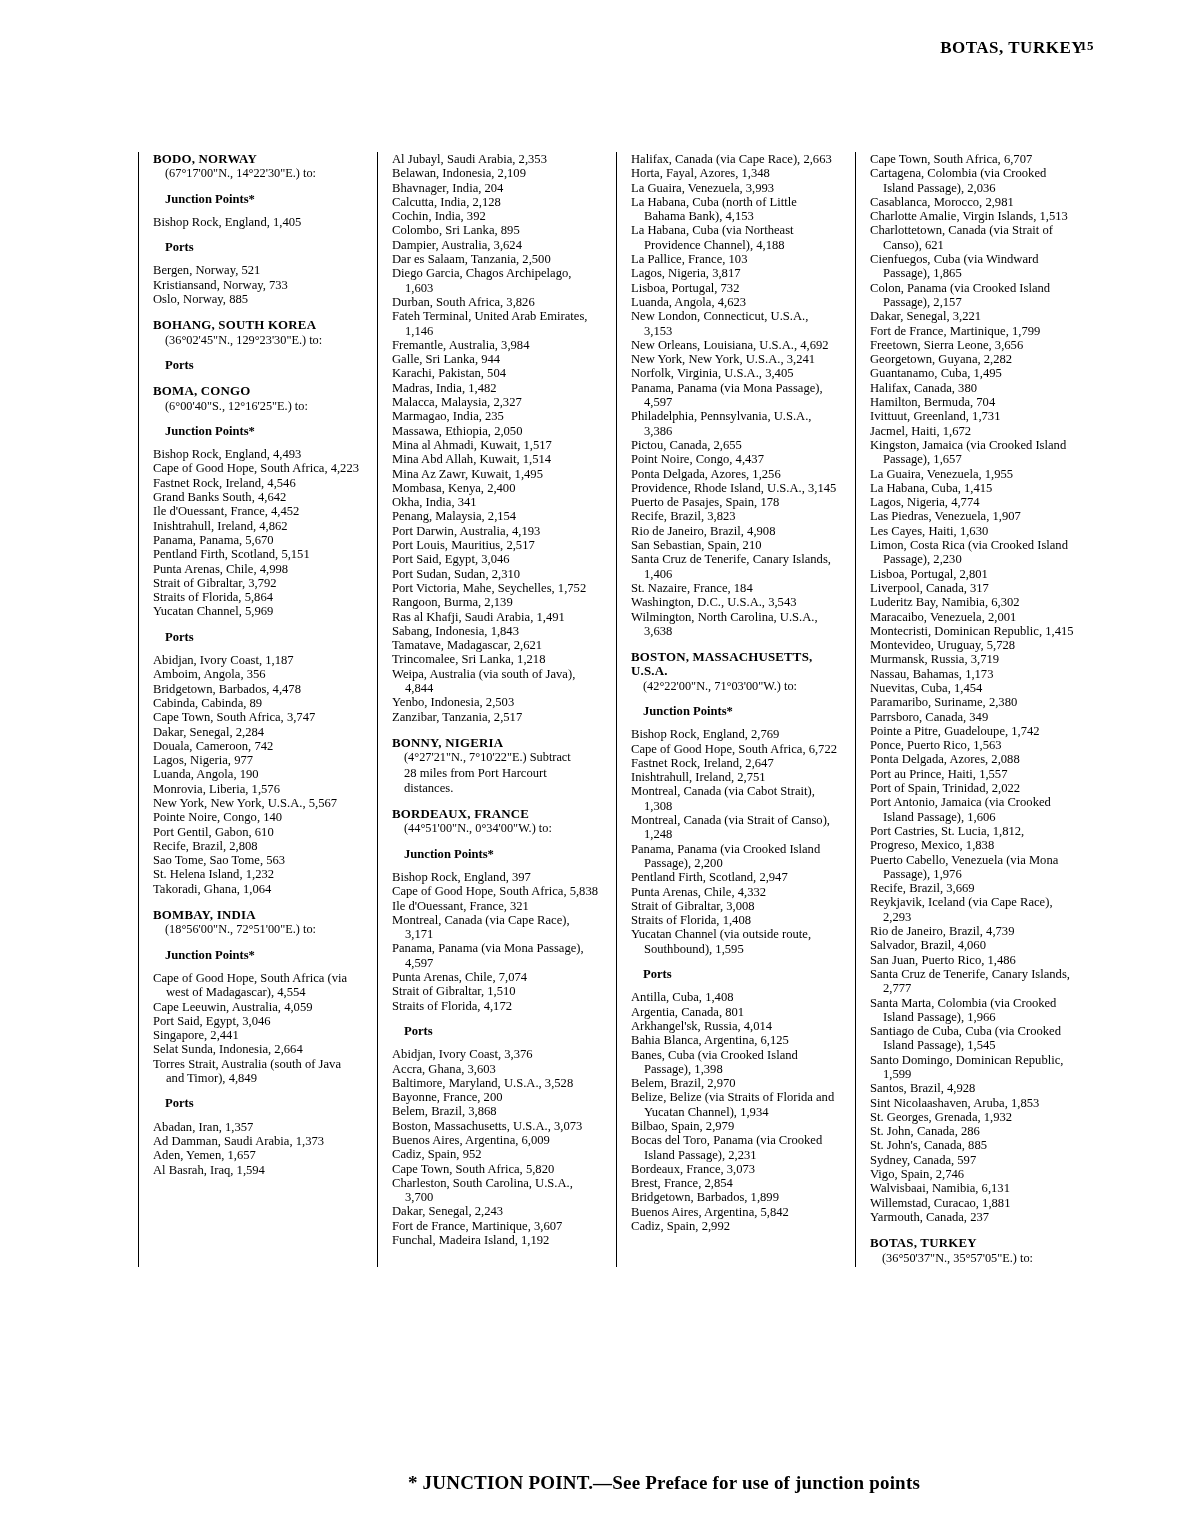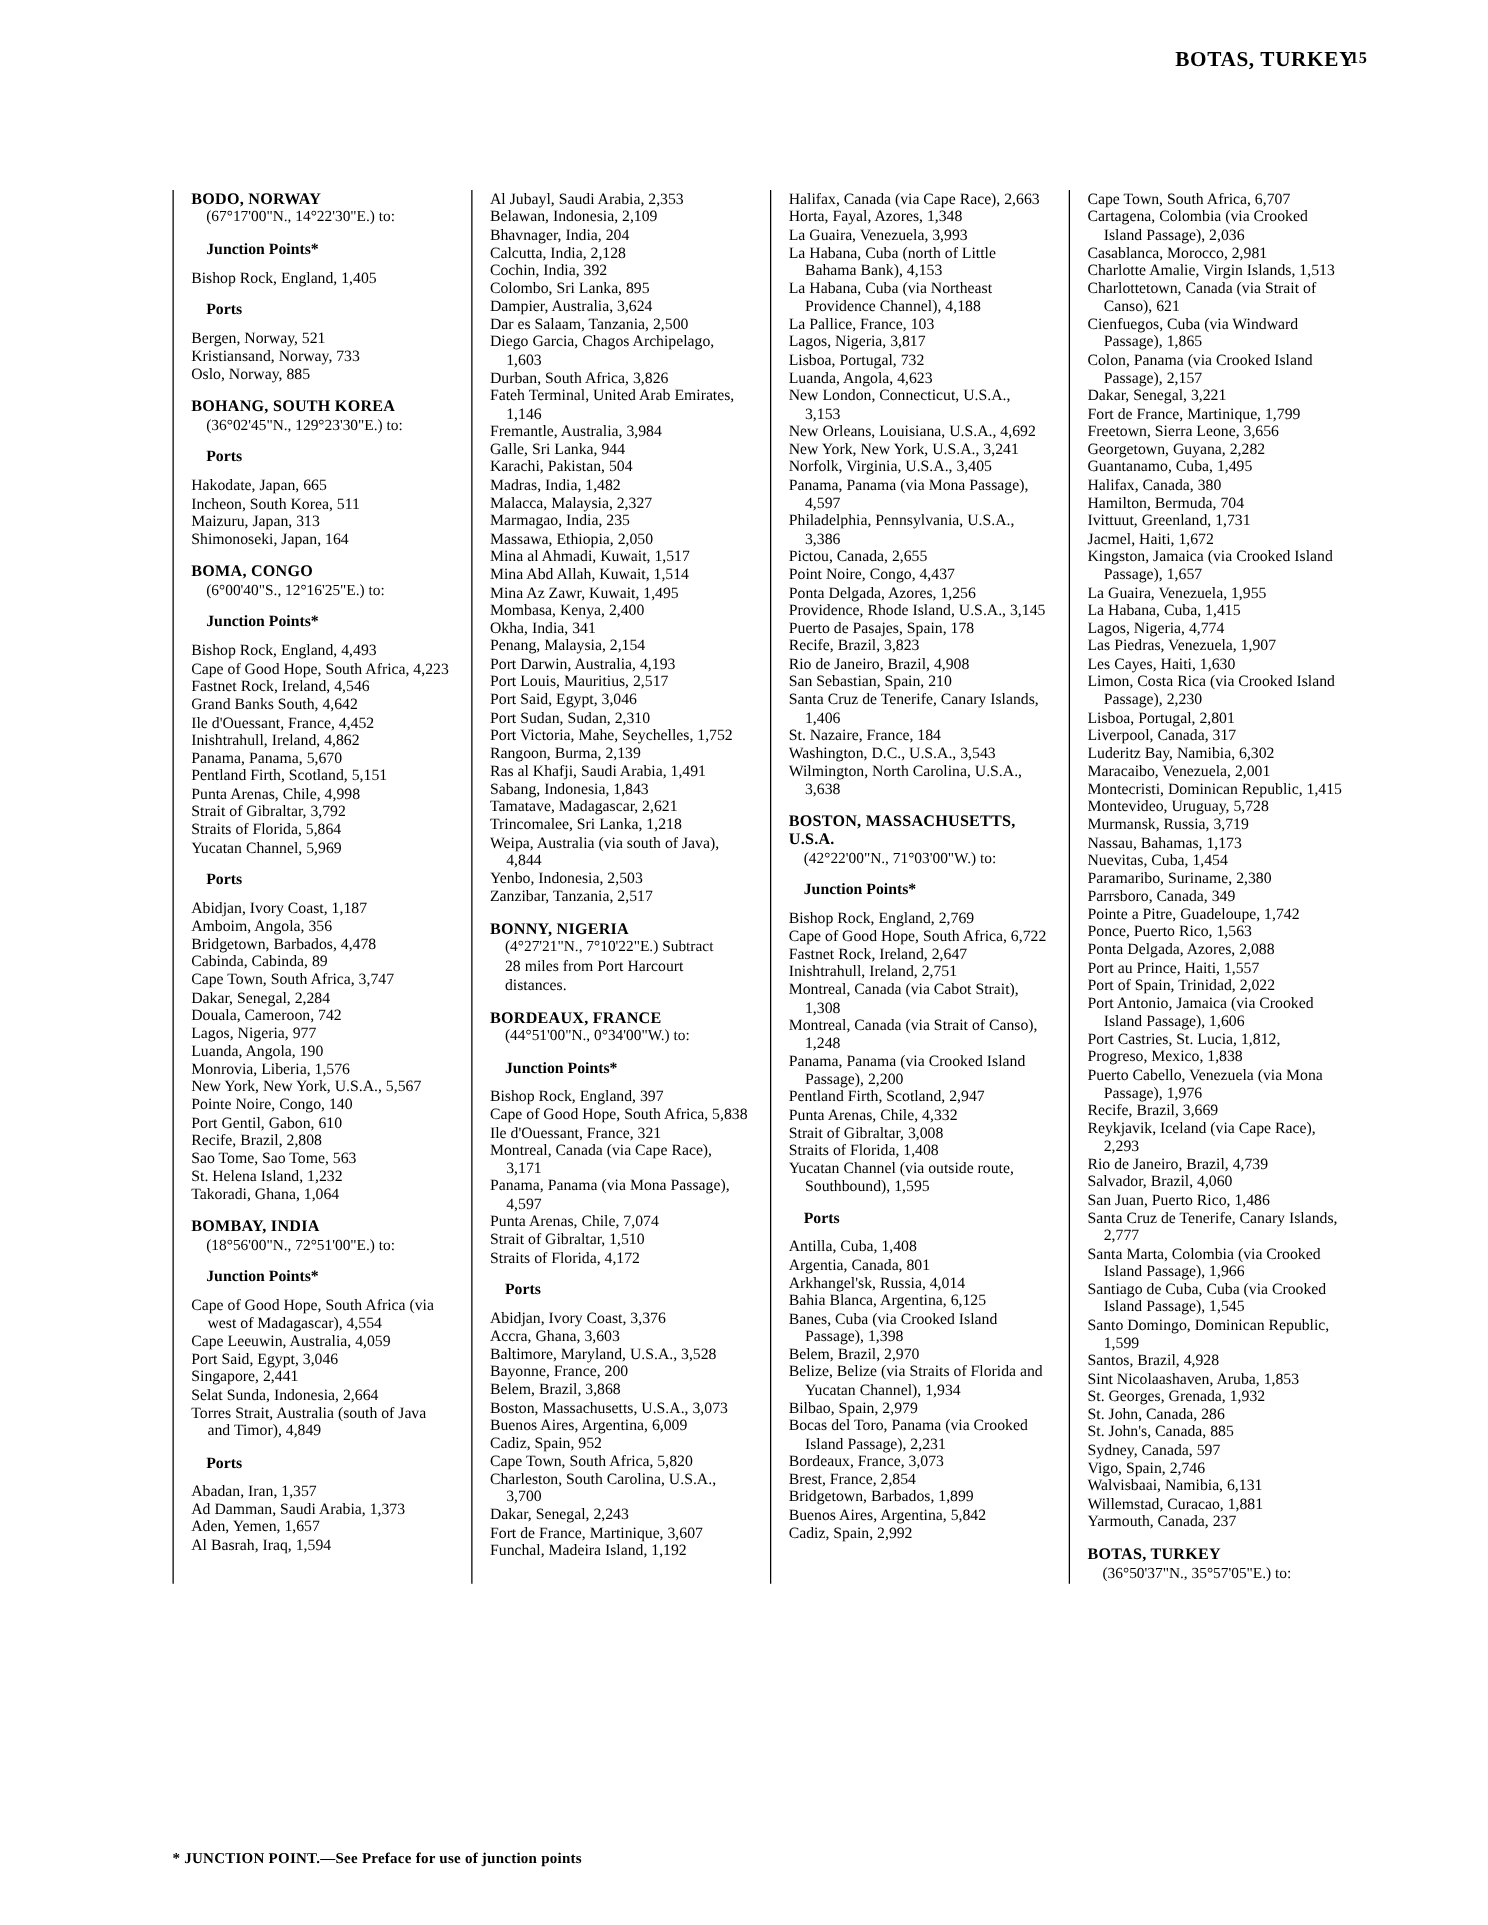--- a/index.html
+++ b/index.html
@@ -90,24 +90,24 @@
   }
   .note {
     padding-left: 12px;
     margin-top: 0;
   }
   .footer {
     position: absolute;
     left: 0;
     right: 0;
     bottom: 46px;
-    text-align: left;
+    text-align: center;
     padding-left: 138px;
     font-weight: bold;
-    font-size: 12px;
+    font-size: 19px;
     letter-spacing: 0.2px;
     font-family: Liberation Serif, serif;
   }
 </style>
 </head>
 <body>
 
 <div class="page">
 
   <div class="running-head">
@@ -125,26 +125,20 @@
         </ul>
         <div class="subhead">Ports</div>
         <ul class="list">
           <li>Bergen, Norway, 521</li>
           <li>Kristiansand, Norway, 733</li>
           <li>Oslo, Norway, 885</li>
         </ul>
         <div class="entry-head">BOHANG, SOUTH KOREA</div>
         <div class="coords">(36°02'45"N., 129°23'30"E.) to:</div>
         <div class="subhead">Ports</div>
-        <ul class="list">
-          <li>Hakodate, Japan, 665</li>
-          <li>Incheon, South Korea, 511</li>
-          <li>Maizuru, Japan, 313</li>
-          <li>Shimonoseki, Japan, 164</li>
-        </ul>
         <div class="entry-head">BOMA,  CONGO</div>
         <div class="coords">(6°00'40"S., 12°16'25"E.) to:</div>
         <div class="subhead">Junction Points*</div>
         <ul class="list">
           <li>Bishop Rock, England, 4,493</li>
           <li>Cape of Good Hope, South Africa, 4,223</li>
           <li>Fastnet Rock, Ireland, 4,546</li>
           <li>Grand Banks South, 4,642</li>
           <li>Ile d'Ouessant, France, 4,452</li>
           <li>Inishtrahull, Ireland, 4,862</li>

